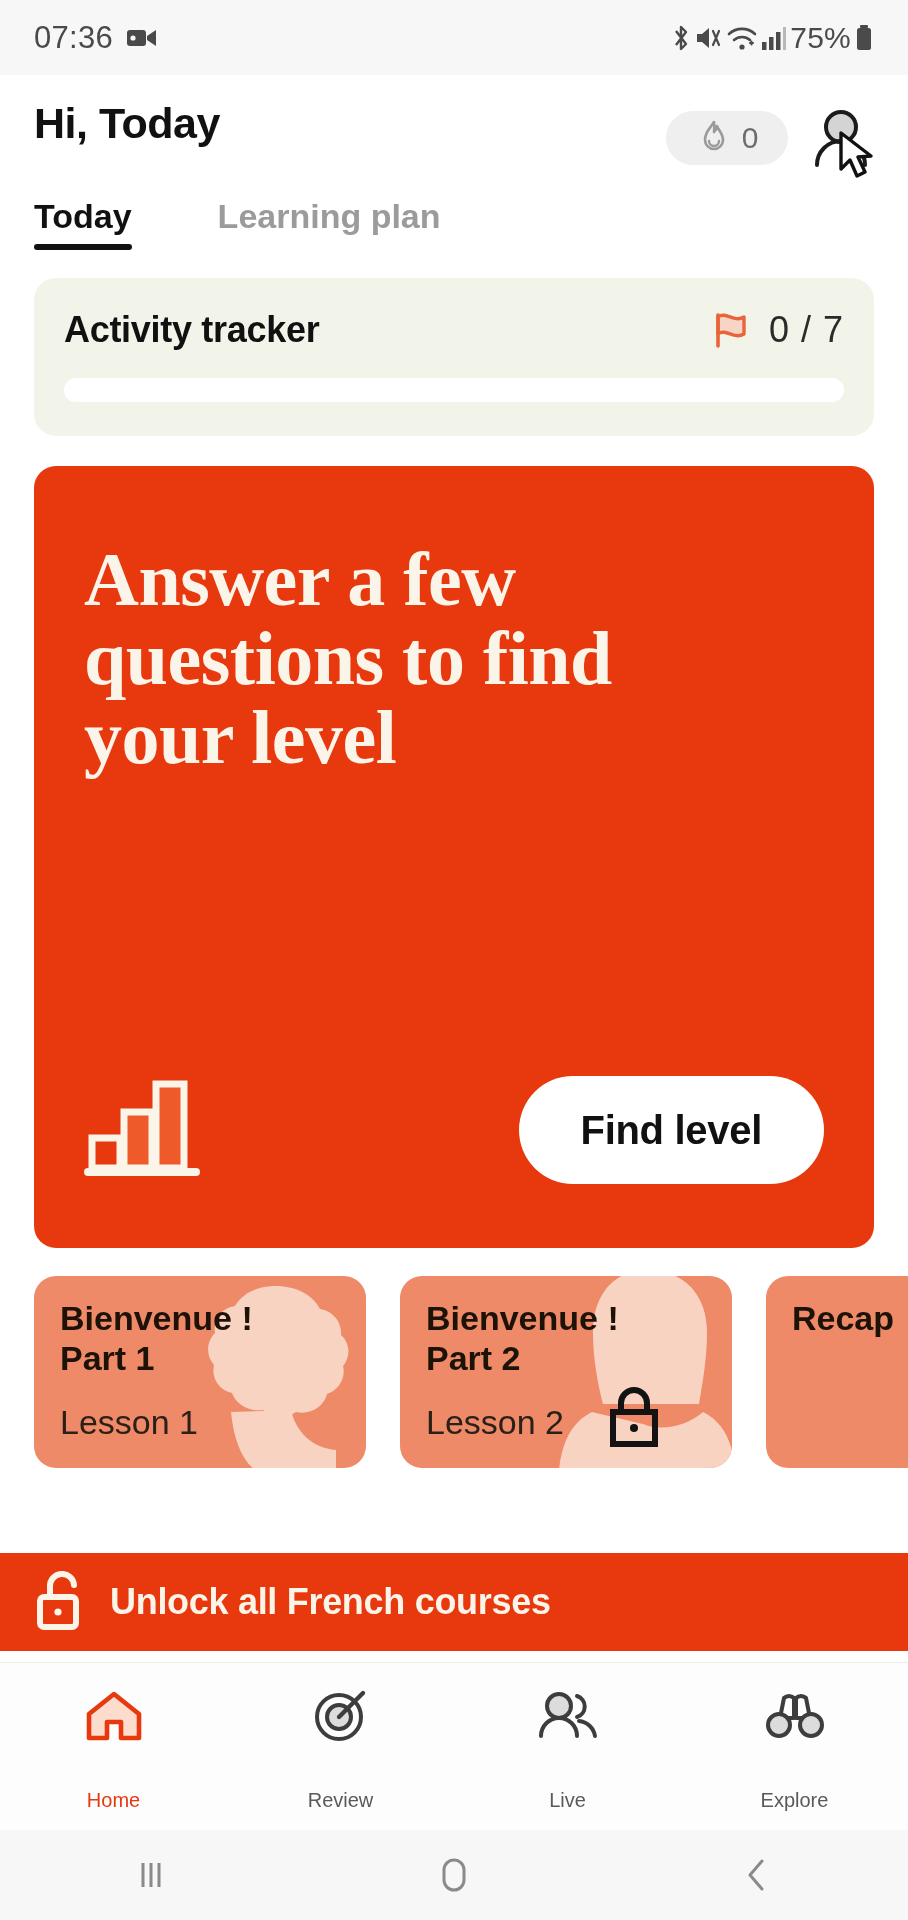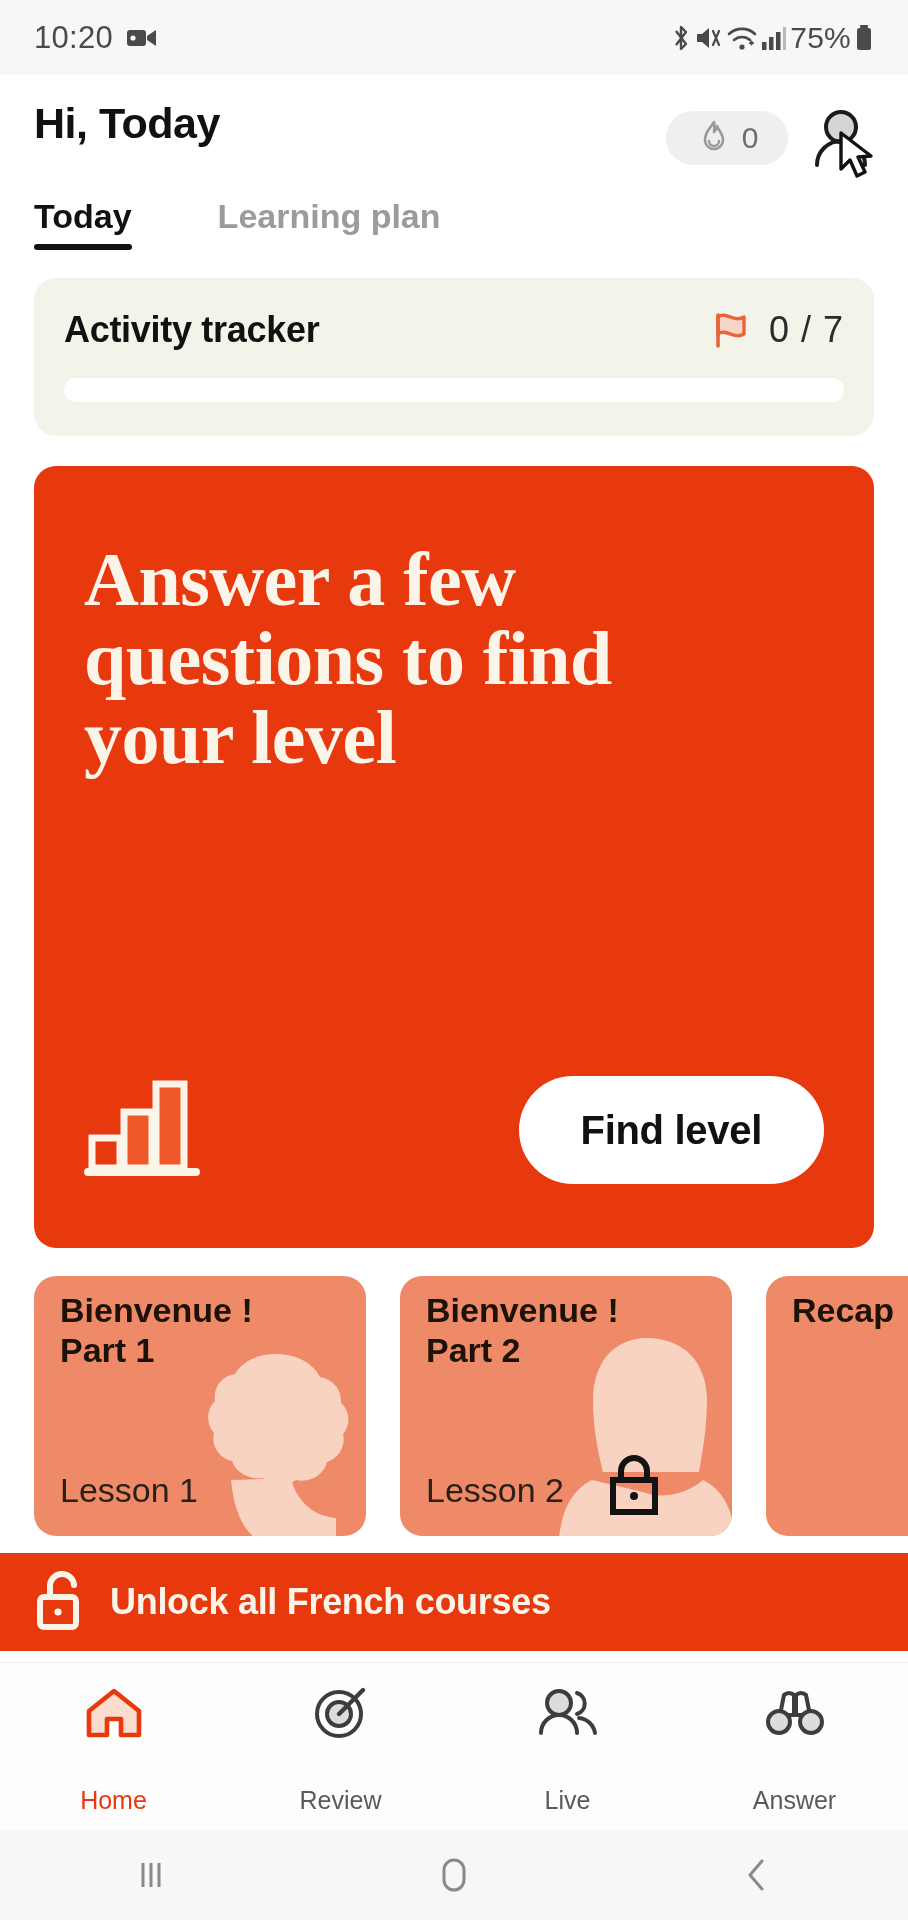--- a/index.html
+++ b/index.html
@@ -79,59 +79,59 @@
   }
   .find-btn {
     margin-left:auto; background:#ffffff; border:none; border-radius:60px;
     height:108px; padding:0 62px; font-size:40px; font-weight:bold; color:#111111;
     font-family:"Liberation Sans", sans-serif; letter-spacing:-0.3px; cursor:pointer;
   }
 
   
   .lessons { margin:28px 0 0 34px; display:flex; gap:34px; }
   .lesson-card {
-    flex:0 0 auto; width:332px; height:260px; background:#EE8A67;
+    flex:0 0 auto; width:332px; height:192px; background:#EE8A67;
     border-radius:22px; position:relative; overflow:hidden;
-    padding:14px 26px;
+    padding:22px 26px;
   }
   .lesson-title { font-size:34px; font-weight:bold; color:#1c1208; line-height:1.18; position:relative; z-index:2; }
   .lesson-sub { position:absolute; left:26px; bottom:26px; font-size:34px; color:#2b2018; z-index:2; }
   .lesson-lock { position:absolute; right:70px; bottom:20px; z-index:3; }
   .silhouette { position:absolute; right:-10px; bottom:-14px; z-index:1; opacity:1; }
 
   
   .unlock-banner {
     position:absolute; left:0; right:0; bottom:11px; height:98px; background:#E8380D;
     display:flex; align-items:center; padding:0 34px; gap:22px;
   }
   .unlock-text { font-size:36px; font-weight:bold; color:#FBF4E9; letter-spacing:-0.3px; }
 
   
   .bottomnav {
     flex:0 0 168px; background:#fdfdfd; border-top:1px solid #ededed;
     display:flex; align-items:center; padding-top:6px;
   }
   .nav-item { flex:1 1 0; display:flex; flex-direction:column; align-items:center; gap:8px; cursor:pointer; }
-  .nav-label { font-size:25px; color:#5a5a5a;margin-top:37px; }
+  .nav-label { font-size:20px; color:#5a5a5a;margin-top:37px; }
   .nav-item.active .nav-label { color:#E8380D; }
 
   
   .androidnav {
     flex:0 0 90px; background:#f7f7f7; display:flex; align-items:center;
   }
   .an-item { flex:1 1 0; display:flex; align-items:center; justify-content:center; cursor:pointer; }
 </style>
 </head>
 <body>
 
 <div class="phone">
 
   <div class="statusbar">
     <div class="sb-left">
-      <span class="sb-time">10:20</span>
+      <span class="sb-time">07:36</span>
       <svg class="sb-icn" width="30" height="22" viewBox="0 0 30 22">
         <rect x="0" y="3" width="19" height="16" rx="3" fill="#4a4a4a"></rect>
         <circle cx="6" cy="11" r="2.6" fill="#f7f7f7"></circle>
         <path d="M20 9 L29 3 L29 19 L20 13 Z" fill="#4a4a4a"></path>
       </svg>
     </div>
     <div class="sb-right">
       <svg class="sb-icn" width="22" height="30" viewBox="0 0 22 30">
         <path d="M6 8 L16 21 L11 26 L11 4 L16 9 L6 22" fill="none" stroke="#4a4a4a" stroke-width="2.4" stroke-linejoin="round"></path>
       </svg>
@@ -288,21 +288,21 @@
       <span class="nav-label">Live</span>
     </div>
 
     <div class="nav-item">
       <svg width="66" height="56" viewBox="0 0 66 56">
         <path d="M22 10 a7 7 0 0 1 10 0 L32 30 L18 30 Z" fill="none" stroke="#3d3d3d" stroke-width="4" stroke-linejoin="round"></path>
         <path d="M34 10 a7 7 0 0 1 10 0 L48 30 L34 30 Z" fill="none" stroke="#3d3d3d" stroke-width="4" stroke-linejoin="round"></path>
         <circle cx="17" cy="37" r="11" fill="#dcdcdc" stroke="#3d3d3d" stroke-width="4"></circle>
         <circle cx="49" cy="37" r="11" fill="#dcdcdc" stroke="#3d3d3d" stroke-width="4"></circle>
       </svg>
-      <span class="nav-label">Answer</span>
+      <span class="nav-label">Explore</span>
     </div>
 
   </div>
 
   <div class="androidnav">
     <div class="an-item">
       <svg width="40" height="40" viewBox="0 0 40 40">
         <path d="M12 8 L12 32 M20 8 L20 32 M28 8 L28 32" stroke="#8a8a8a" stroke-width="3"></path>
       </svg>
     </div>

